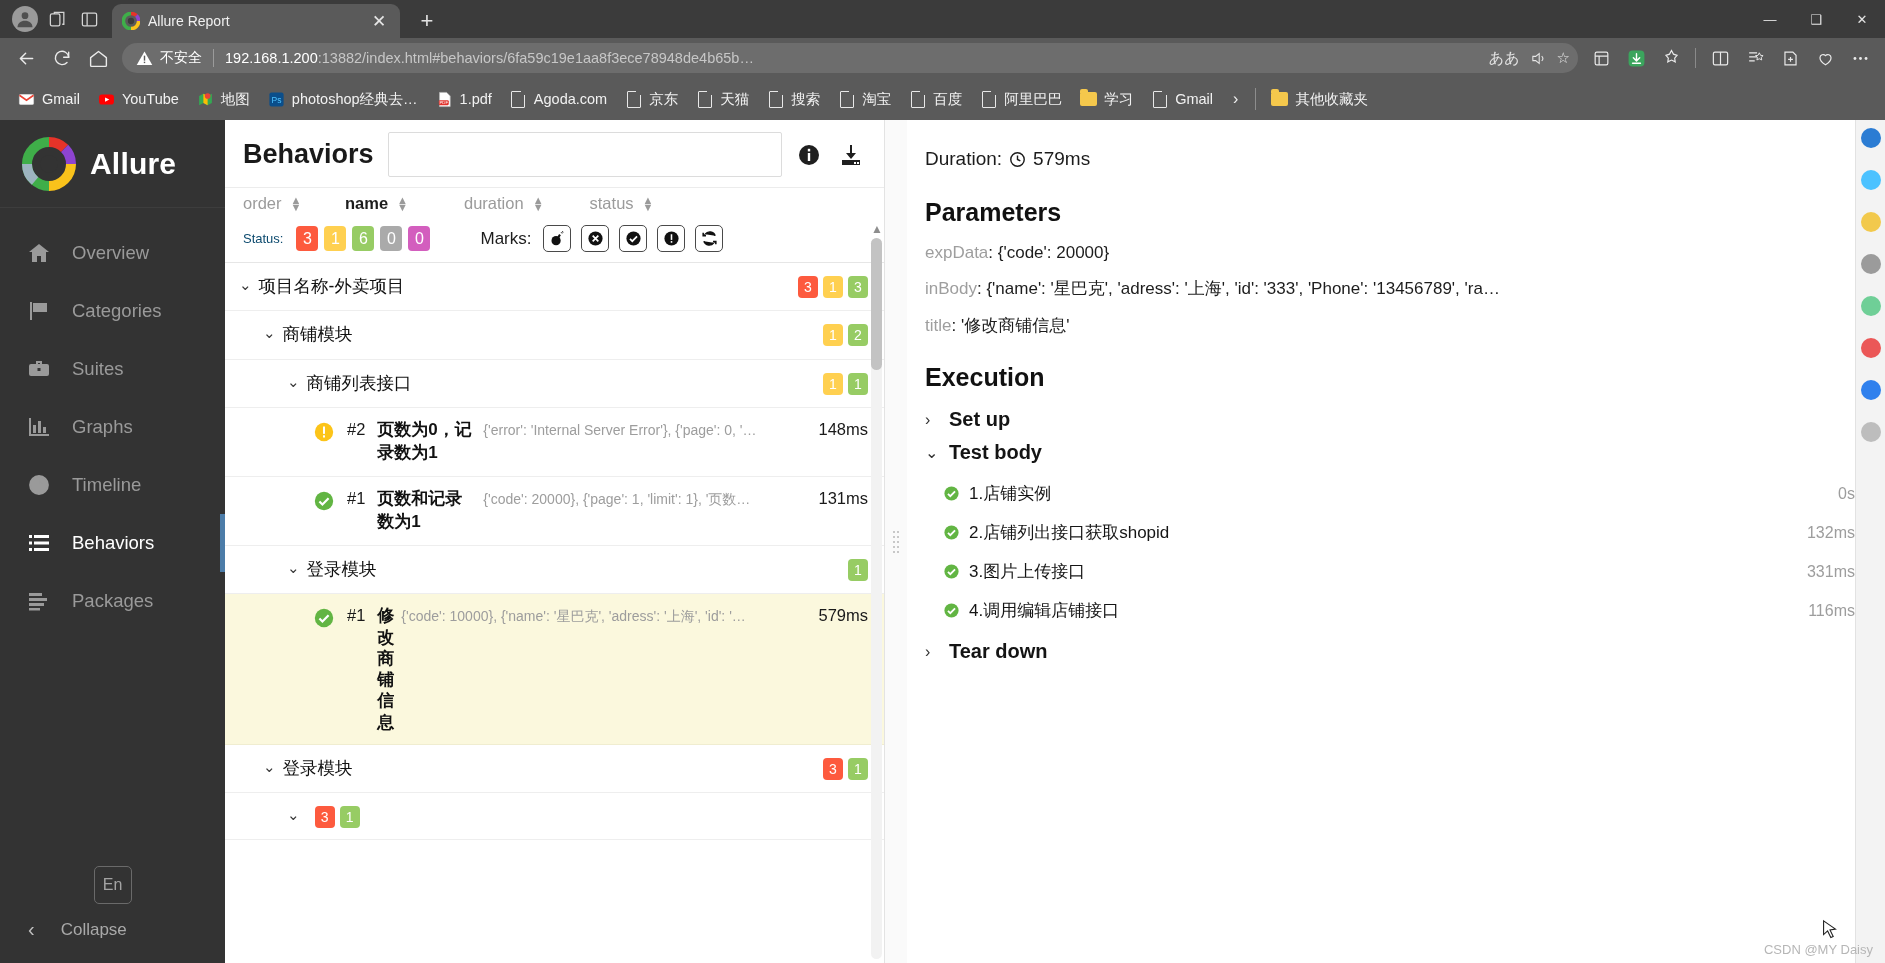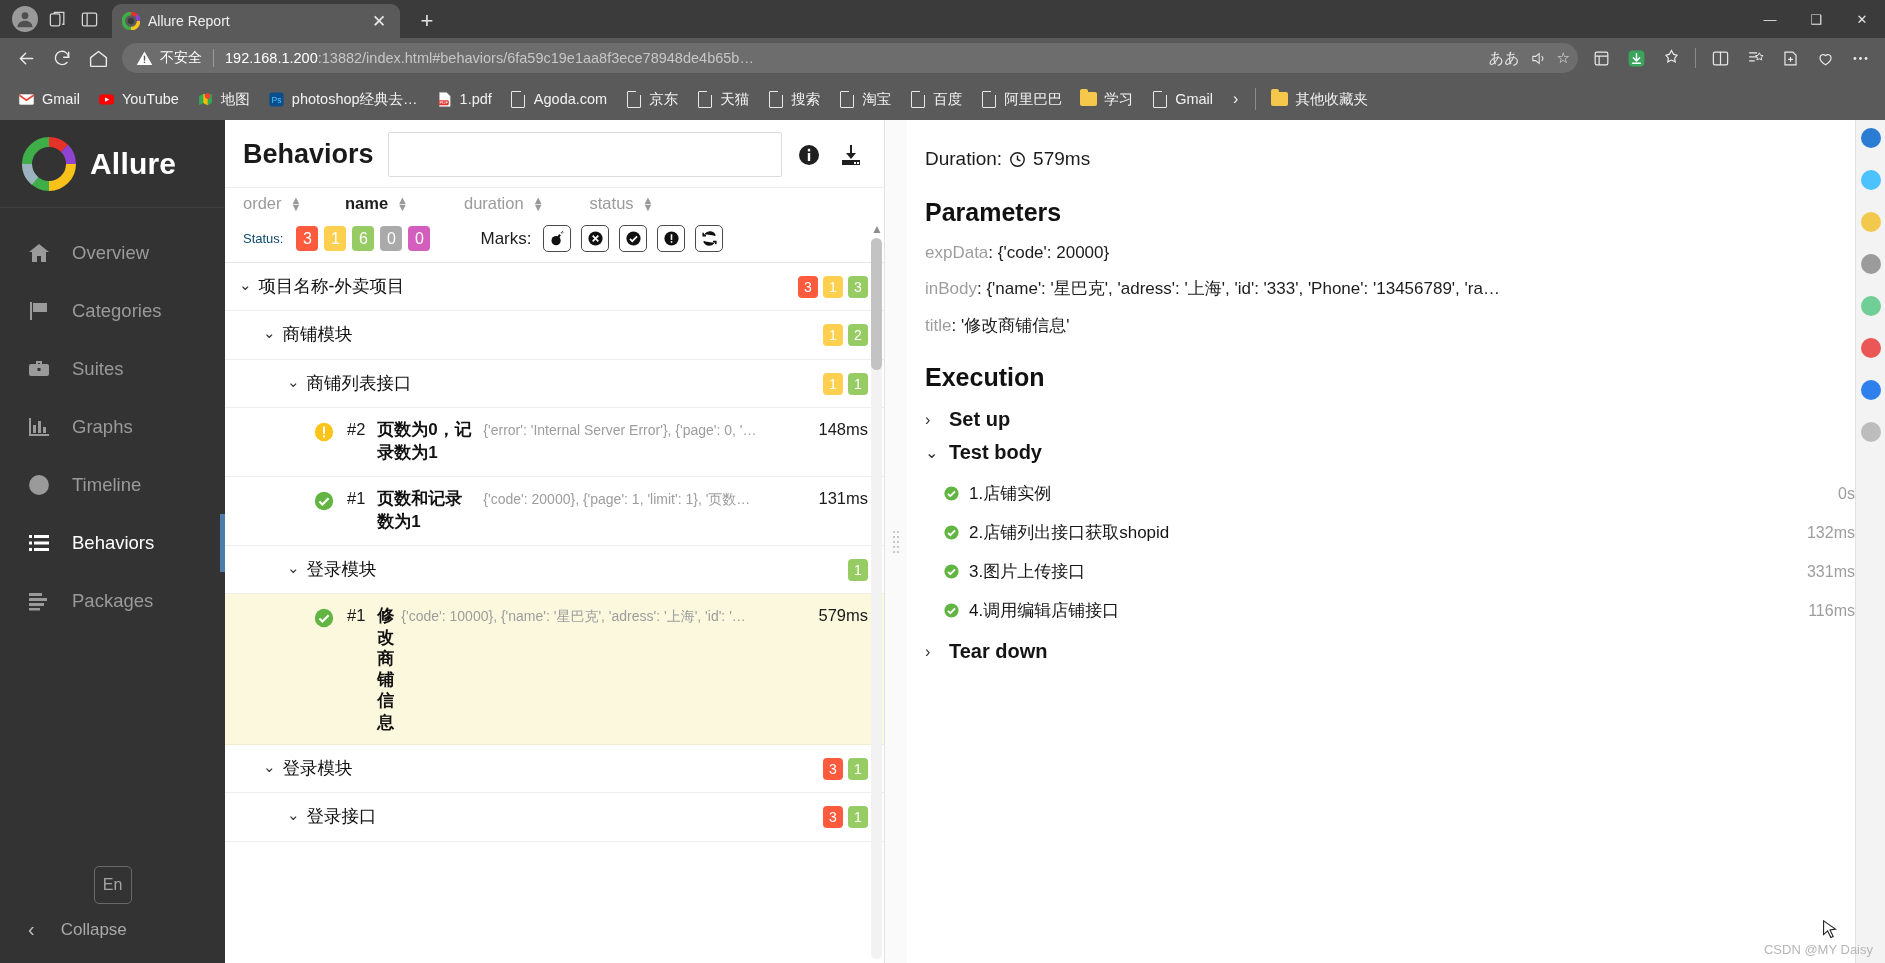--- a/index.html
+++ b/index.html
@@ -788,21 +788,20 @@
           <span class="chev">⌄</span>
           <span class="tname">登录模块</span>
           <span class="tcounts">
             <span class="cpill" style="background:#fd5a3e">3</span>
             <span class="cpill" style="background:#97cc64">1</span>
           </span>
         </div>
 
         <div class="trow lvl2">
           <span class="chev">⌄</span>
-          <span class="tname">登录接口</span>
           <span class="tcounts">
             <span class="cpill" style="background:#fd5a3e">3</span>
             <span class="cpill" style="background:#97cc64">1</span>
           </span>
         </div>
       </div>
 
       <div class="lp-arrow">▲</div>
       <div class="lp-scroll">
         <div class="track"></div>

